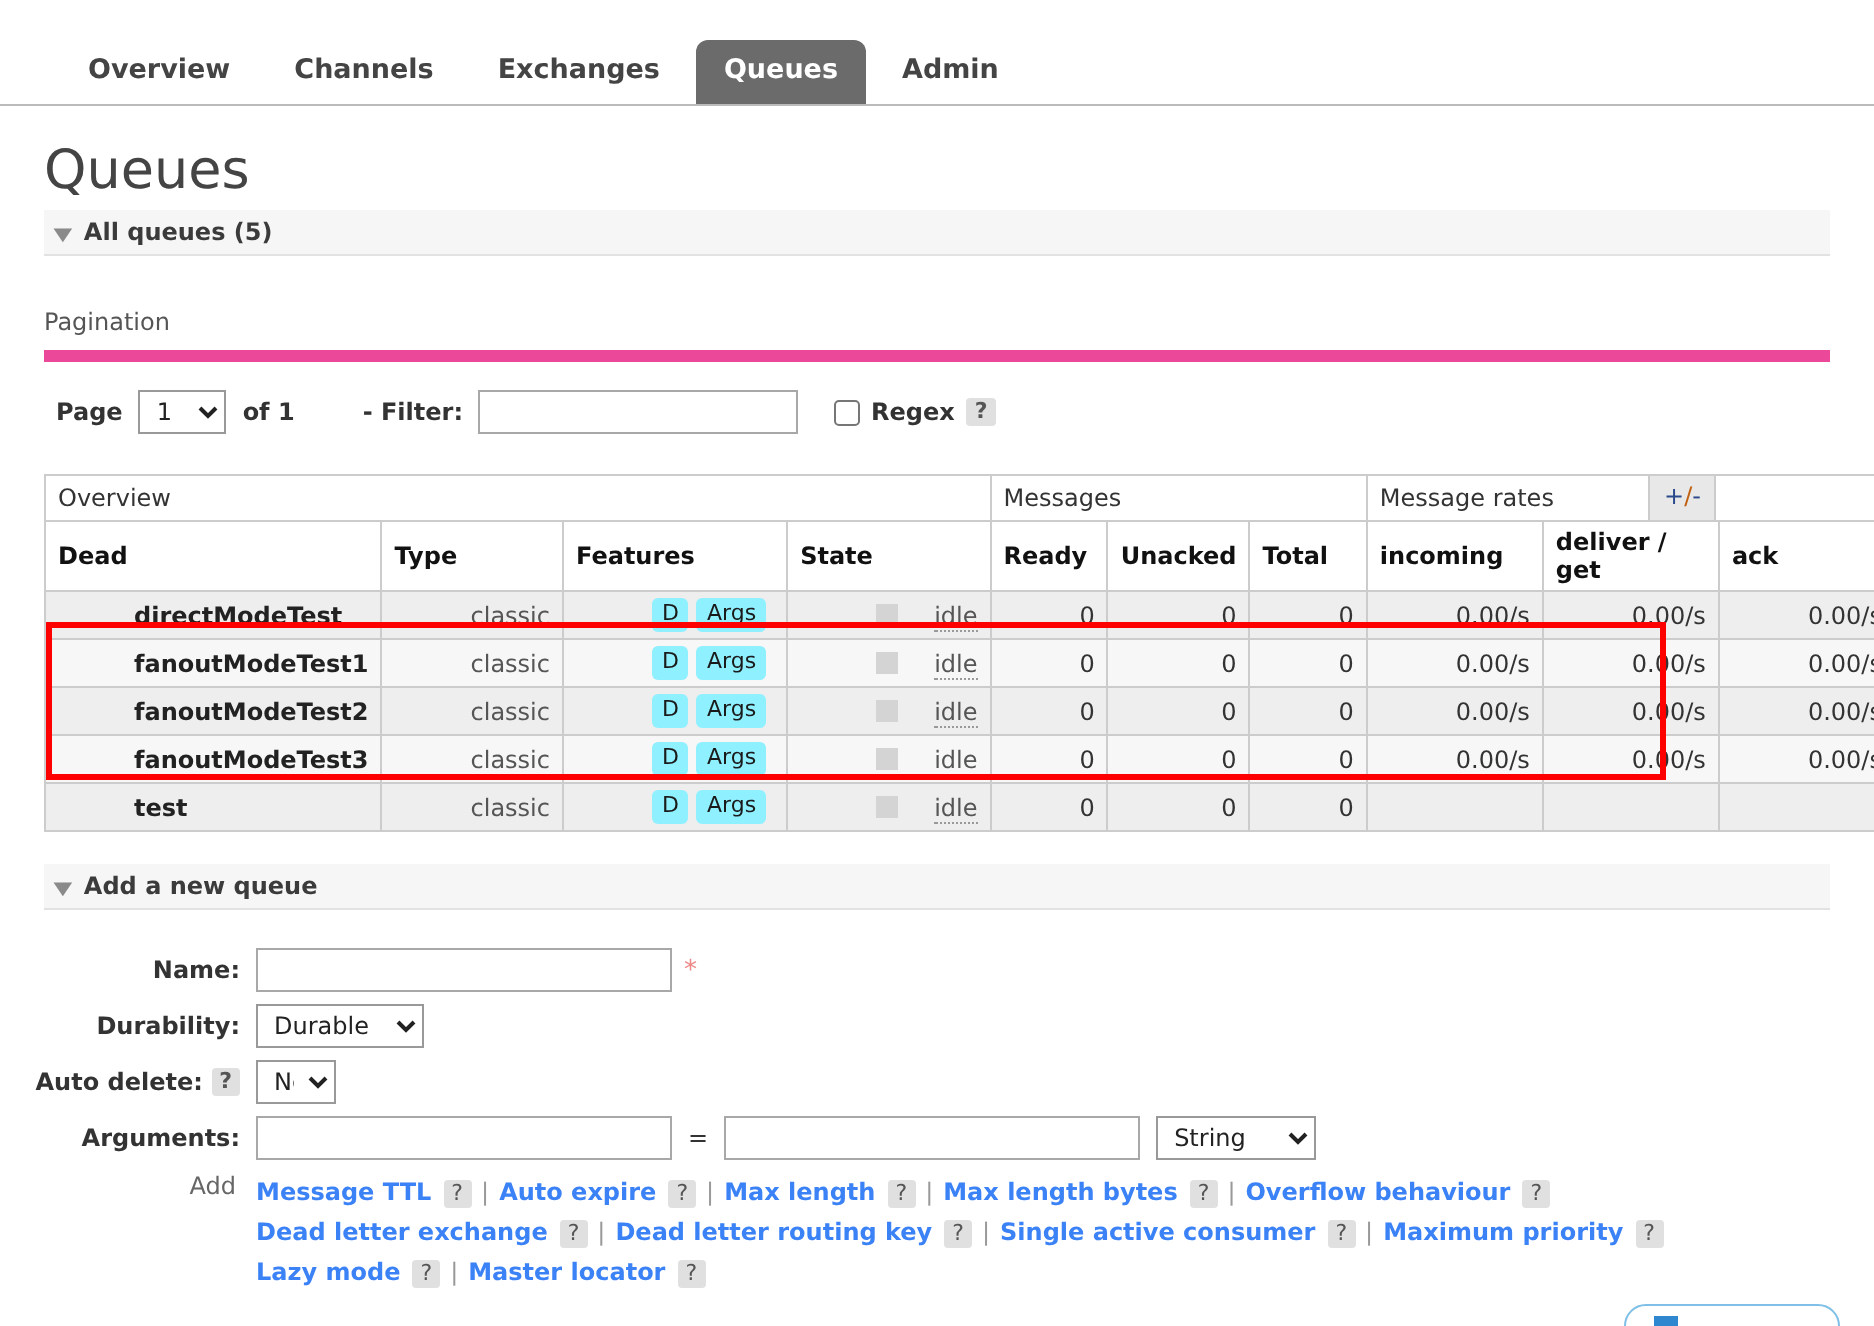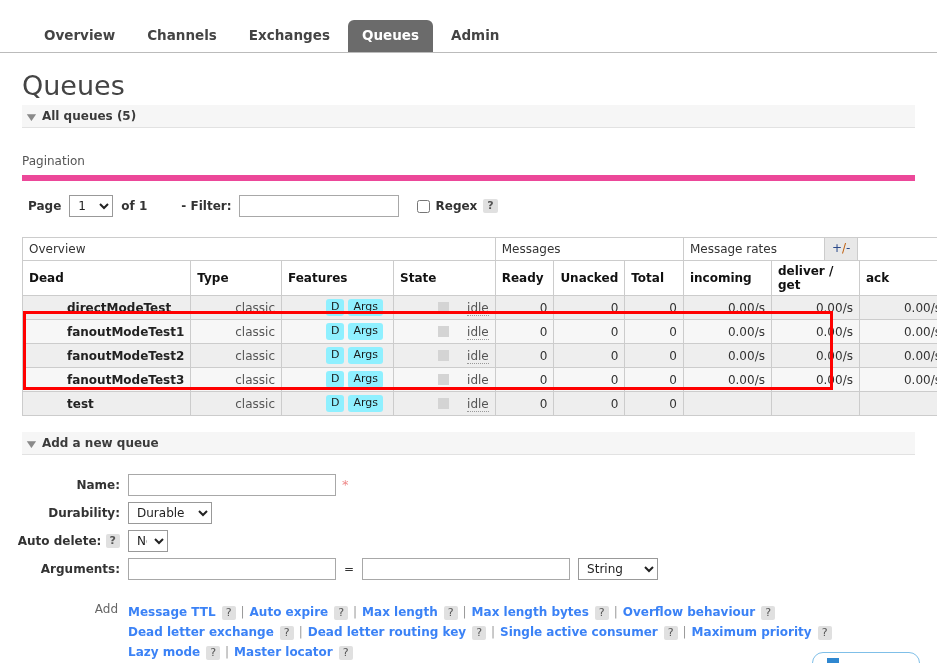--- a/index.html
+++ b/index.html
@@ -242,21 +242,21 @@
   .req { color: #ee8888; margin-left: 6px; font-size: 13px; }
   .eq { margin: 0 8px; color: #333333; }
   .sel-type { width: 78px; }
   .sel-dur { width: 84px; }
   .sel-auto { width: 40px; }
   .sel-str { width: 80px; margin-left: 8px; }
 
   .addrow {
     display: flex;
     align-items: flex-start;
-    margin-top: 19px;
+    margin-top: 3px;
   }
   .addbtn {
     width: 128px;
     text-align: right;
     padding-right: 10px;
     color: #666666;
     font-size: 12px;
     cursor: pointer;
   }
   .preset-lines { line-height: 20px; }

